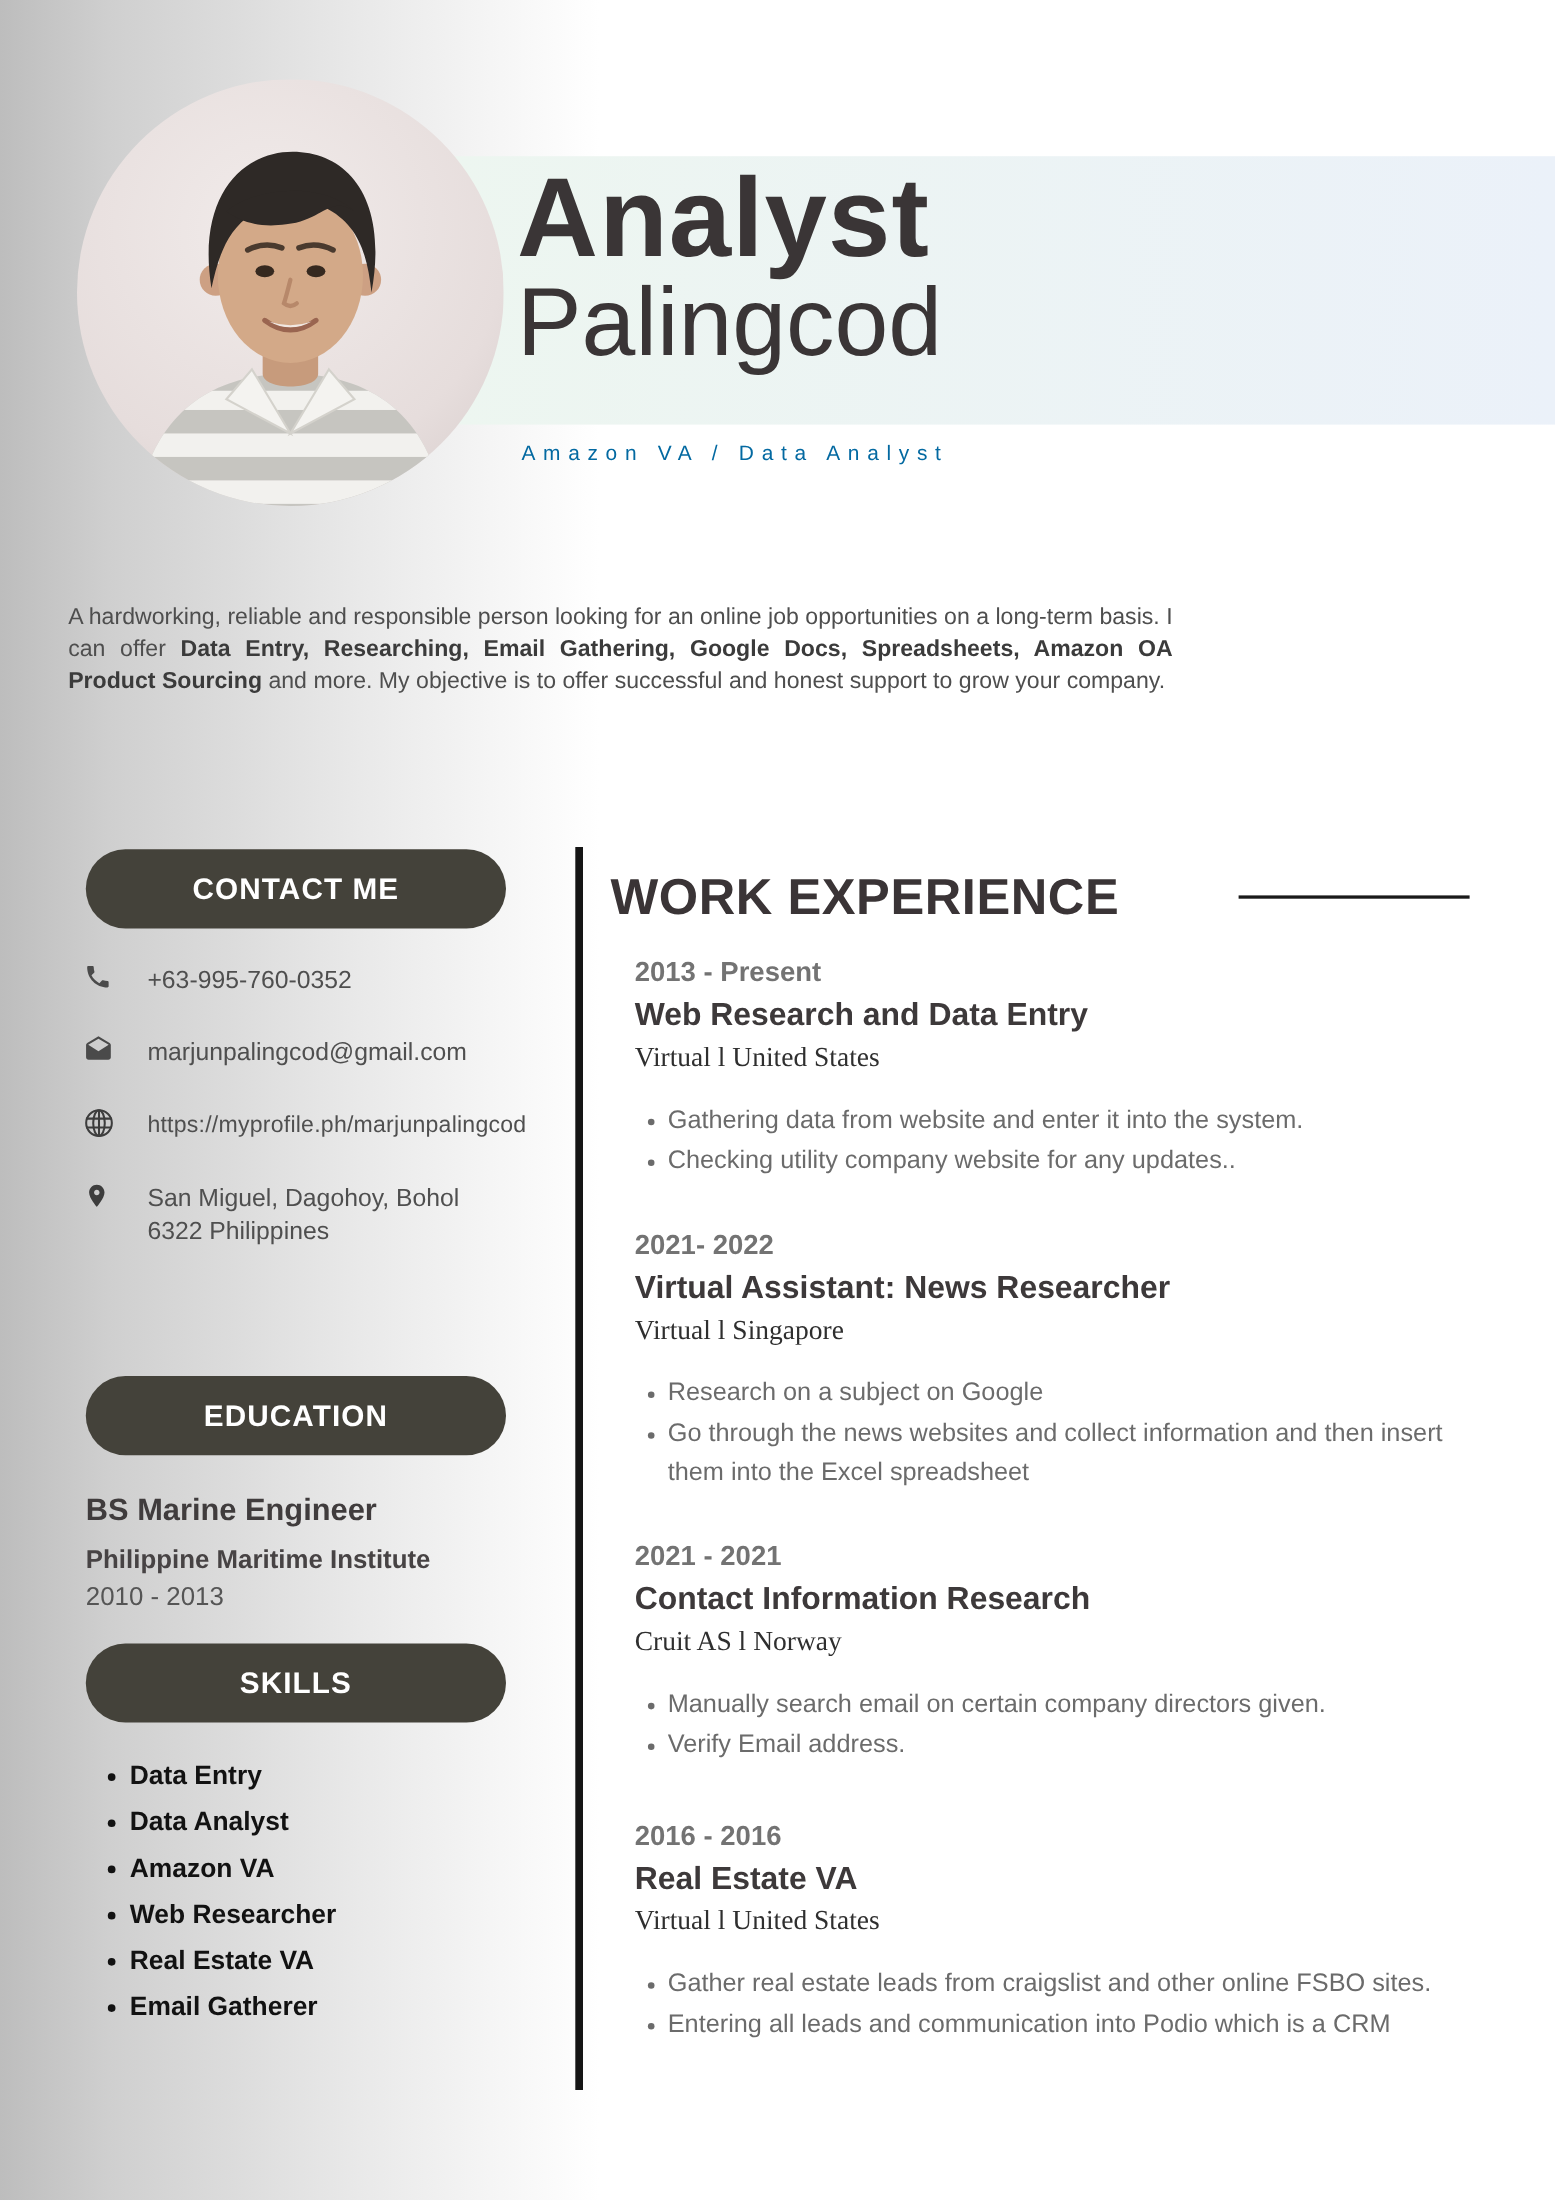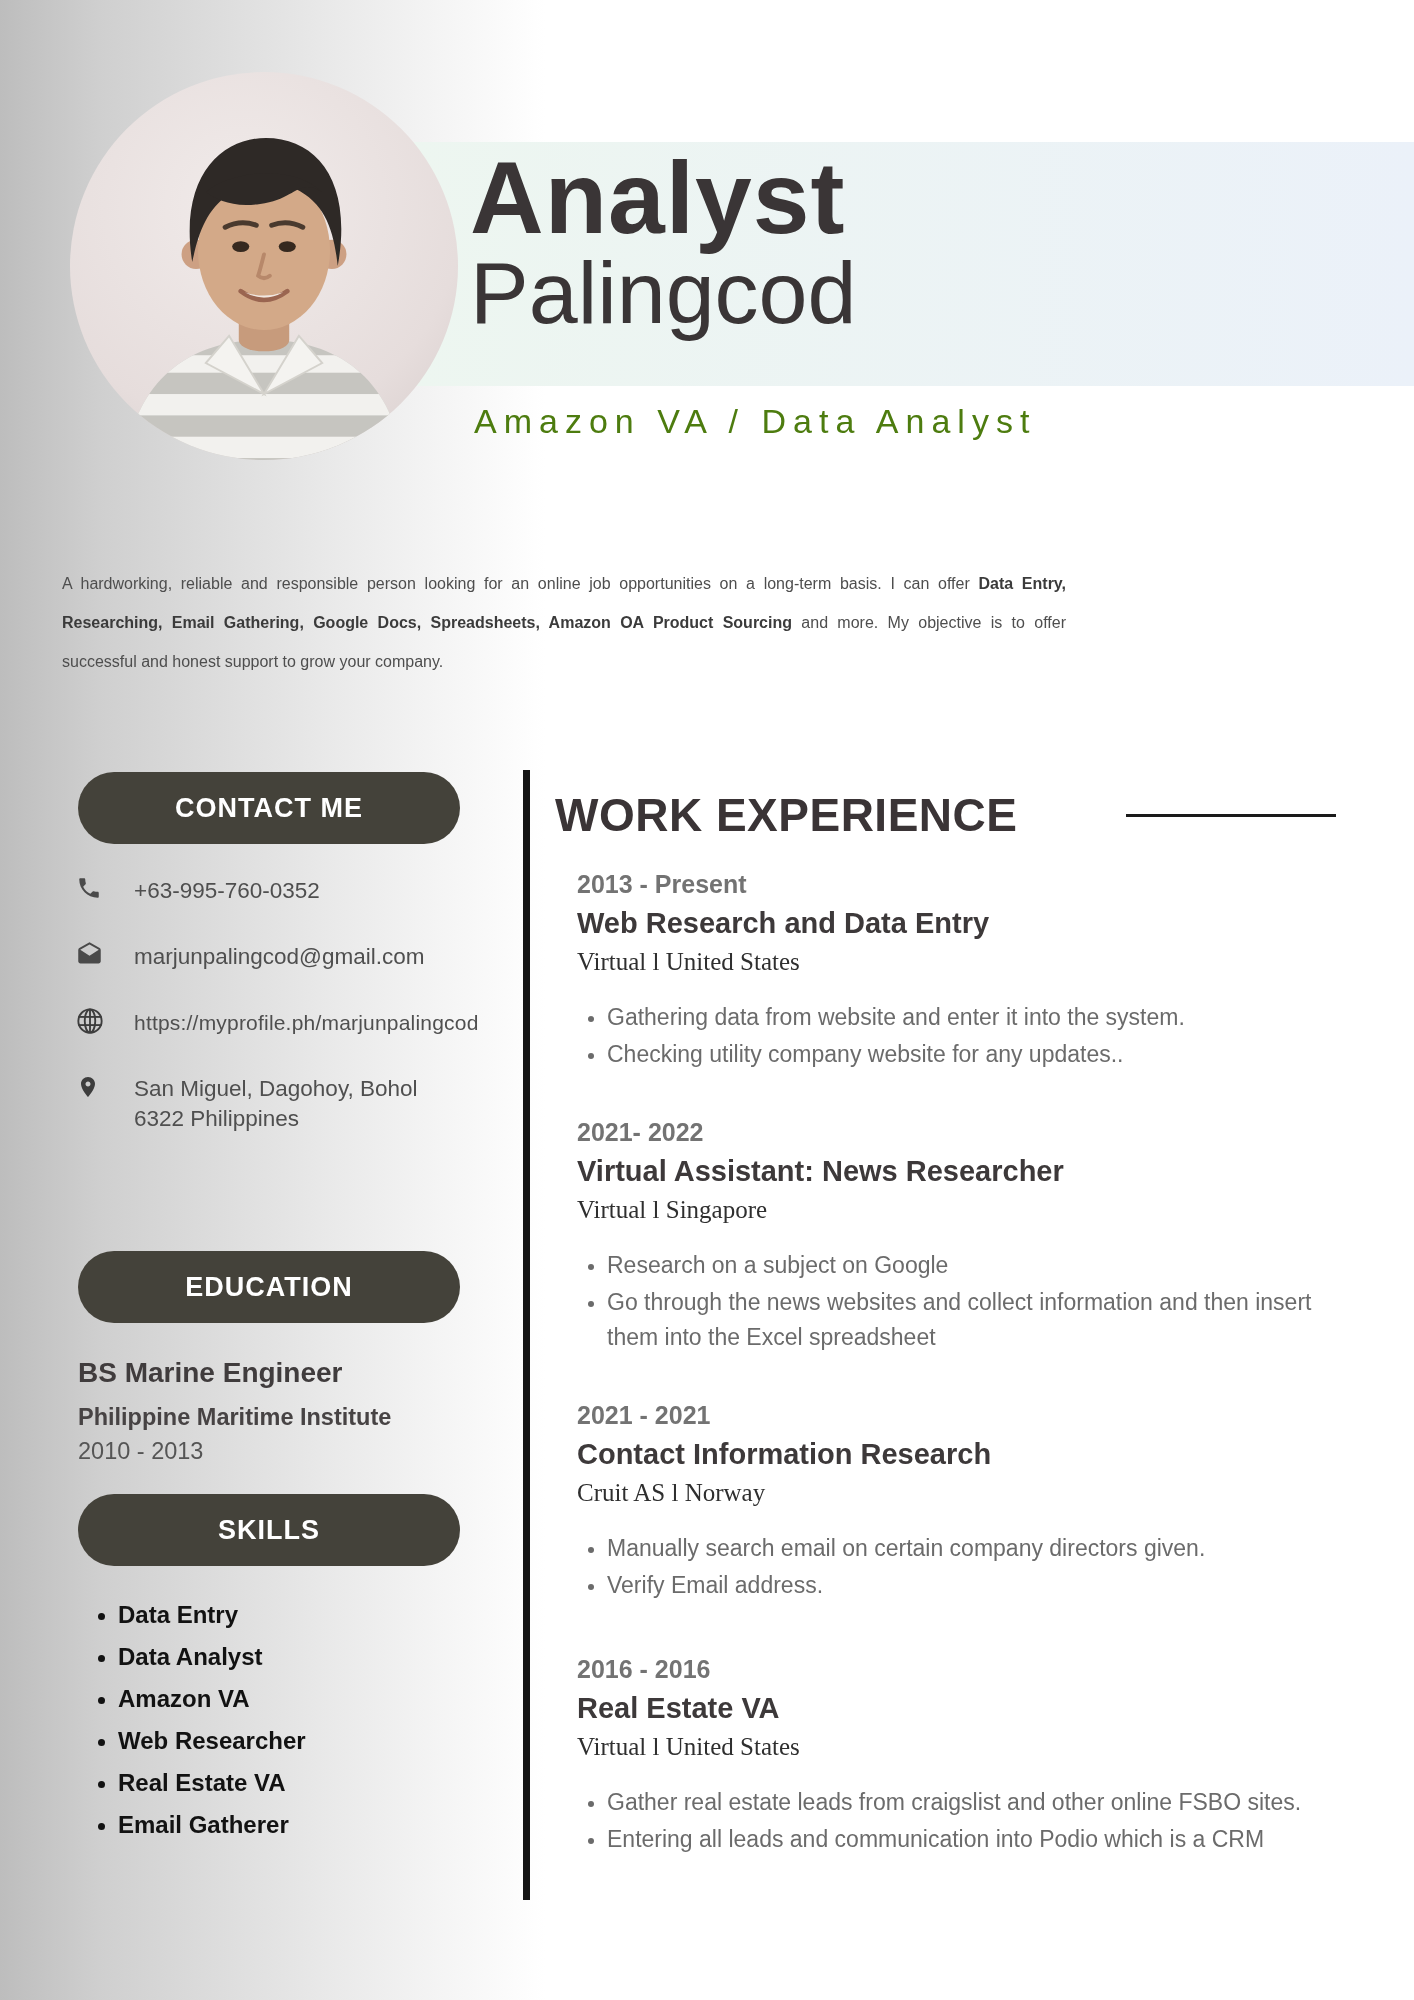--- a/index.html
+++ b/index.html
@@ -29,25 +29,25 @@
   .first-name {
     font-size:102px; font-weight:700; line-height:0.95;
     color:var(--heading_text,#3a3536); letter-spacing:1px;
   }
   .last-name {
     font-size:88px; font-weight:400; line-height:1.04;
     color:var(--heading_text,#3a3536);
   }
   .subtitle {
     position:absolute; left:474px; top:402px;
-    font-size:34px; letter-spacing:7px; color:#4d7c0f;
+    font-size:19px; letter-spacing:7px; color:#0369a1;
   }
   .summary {
-    position:absolute; left:62px; top:564px; width:1004px;
-    font-size:16px; line-height:39px; color:#4e4e4e; text-align:justify;
+    position:absolute; left:62px; top:546px; width:1004px;
+    font-size:21px; line-height:29px; color:#4e4e4e; text-align:justify;
   }
   .summary b { font-weight:700; color:#3b3b3b; }
 
   .pill {
     width:382px; height:72px; margin-left:16px;
     background:var(--pill_bg,#44423a); border-radius:40px;
     display:flex; align-items:center; justify-content:center;
     color:#ffffff; font-size:27px; font-weight:700; letter-spacing:1px;
   }
   .sec { position:absolute; left:62px; width:424px; }

